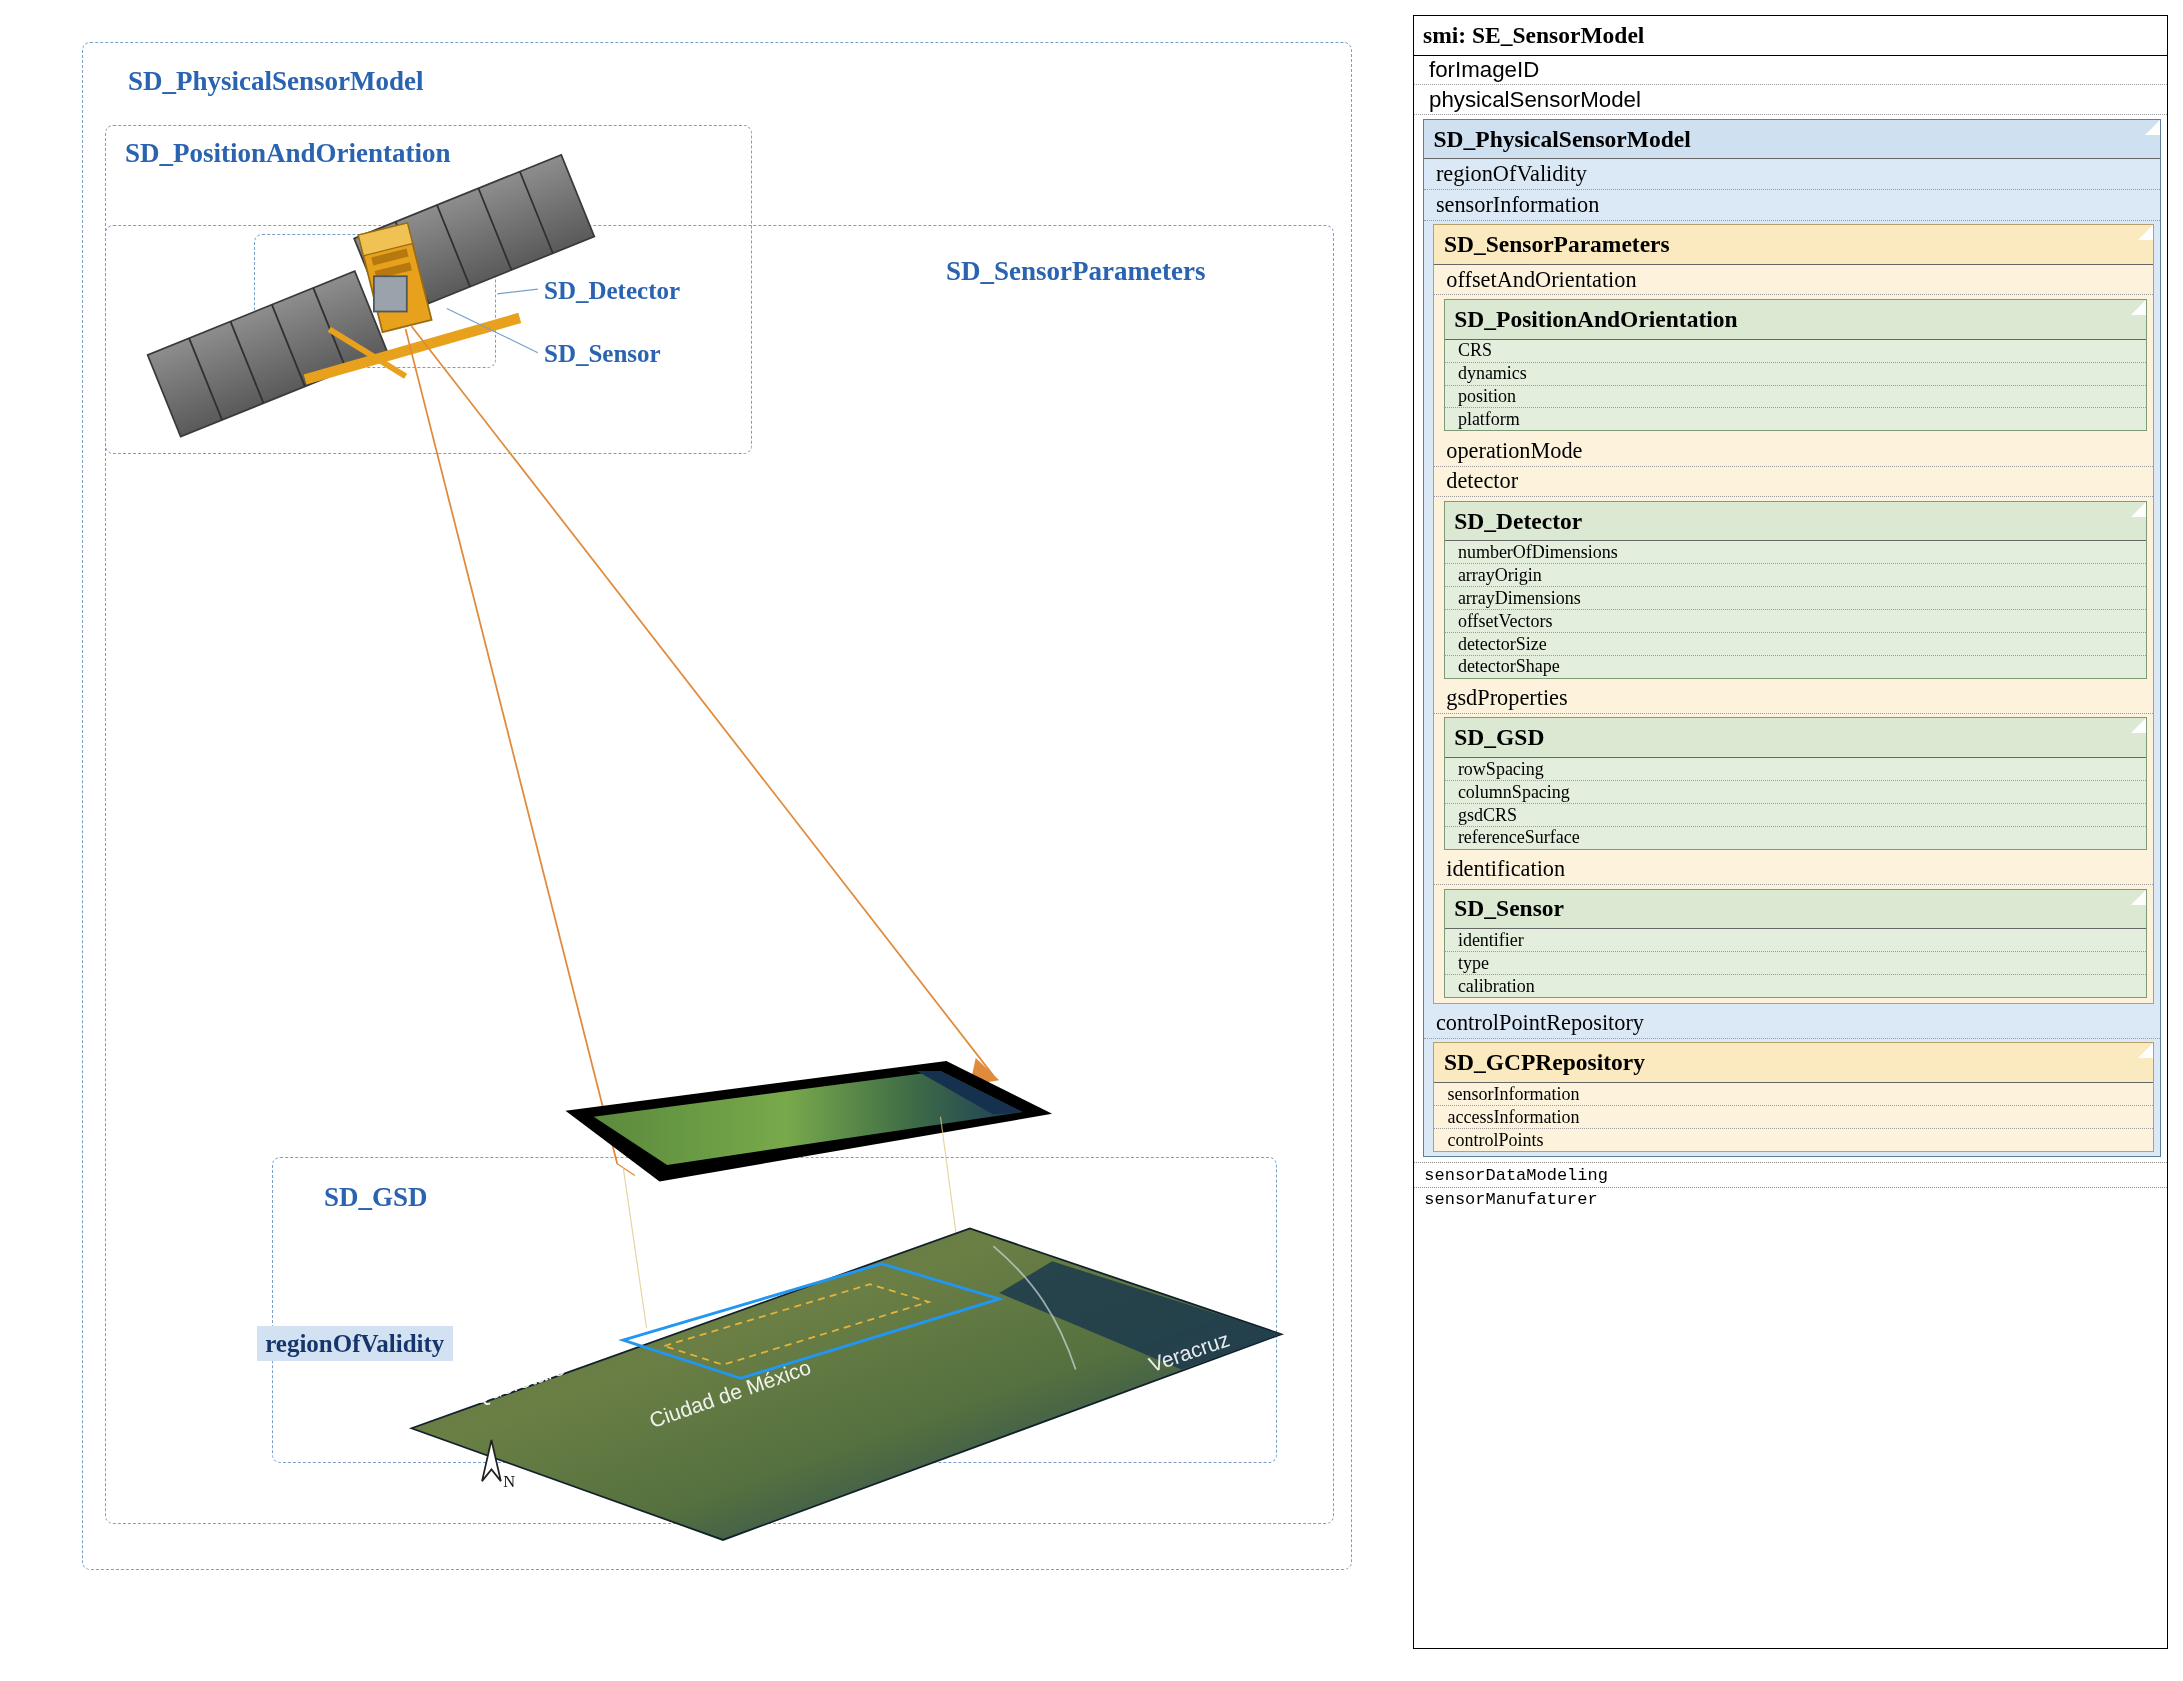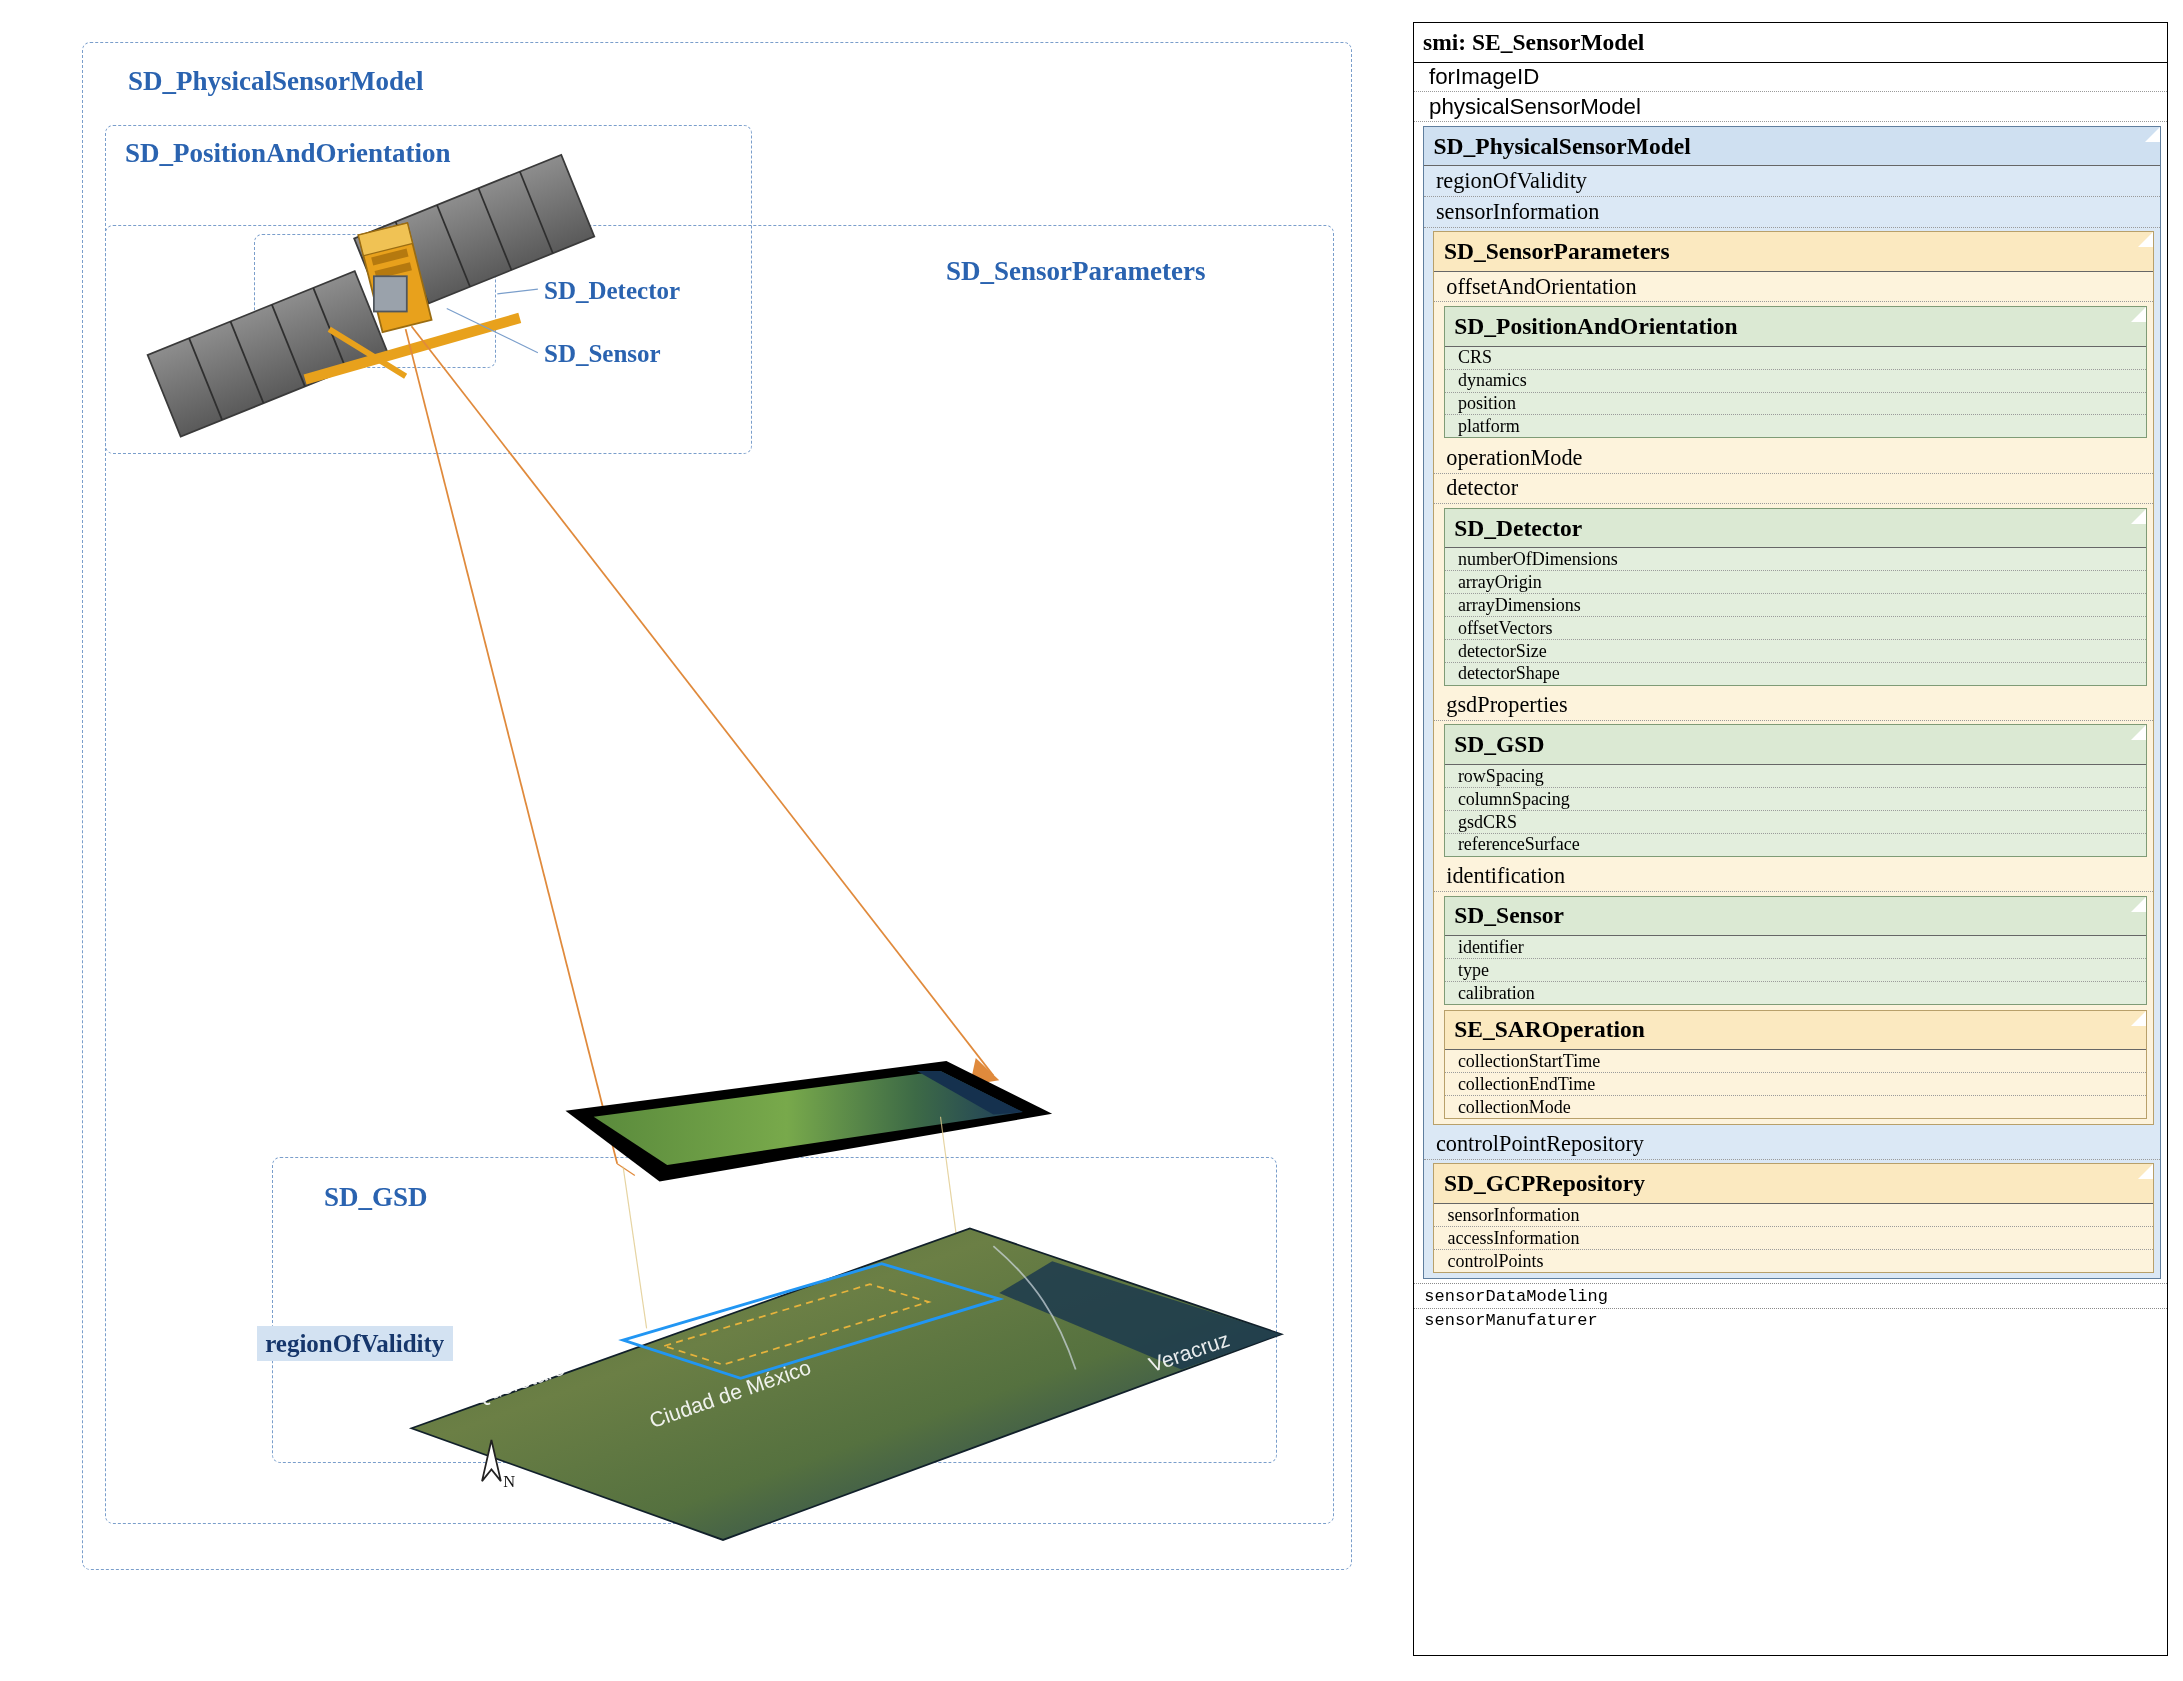--- a/index.html
+++ b/index.html
@@ -63,21 +63,21 @@
     padding: 3.5px 8.2px;
     color: #16366b;
   }
 
   
   .scene { position: absolute; left: 0; top: 0; width: 1399px; height: 1681px; pointer-events: none; }
 
   
   #right-panel {
     position: absolute;
-    right: 15.3px; top: 22px;
+    right: 15.3px; top: 15px;
     width: 755px; height: 1634px;
   }
   #outer-class {
     position: absolute;
     left: 0; top: 0;
     width: 755px; height: 1634px;
     background: #ffffff;
     border: 1.8px solid #000000;
     box-sizing: border-box;
   }
@@ -330,27 +330,20 @@
 
         <div class="group-label">identification</div>
         <div class="nested green-box">
           <div class="corner"></div>
           <div class="cls-title green-hdr">SD_Sensor</div>
           <div class="sub-attr">identifier</div>
           <div class="sub-attr">type</div>
           <div class="sub-attr">calibration</div>
         </div>
 
-        <div class="nested tan-box">
-          <div class="corner"></div>
-          <div class="cls-title tan-hdr">SE_SAROperation</div>
-          <div class="sub-attr">collectionStartTime</div>
-          <div class="sub-attr">collectionEndTime</div>
-          <div class="sub-attr">collectionMode</div>
-        </div>
       </div>
 
       <div class="group-label">controlPointRepository</div>
       <div class="nested tan-box">
         <div class="corner"></div>
         <div class="cls-title tan-hdr">SD_GCPRepository</div>
         <div class="sub-attr">sensorInformation</div>
         <div class="sub-attr">accessInformation</div>
         <div class="sub-attr">controlPoints</div>
       </div>

